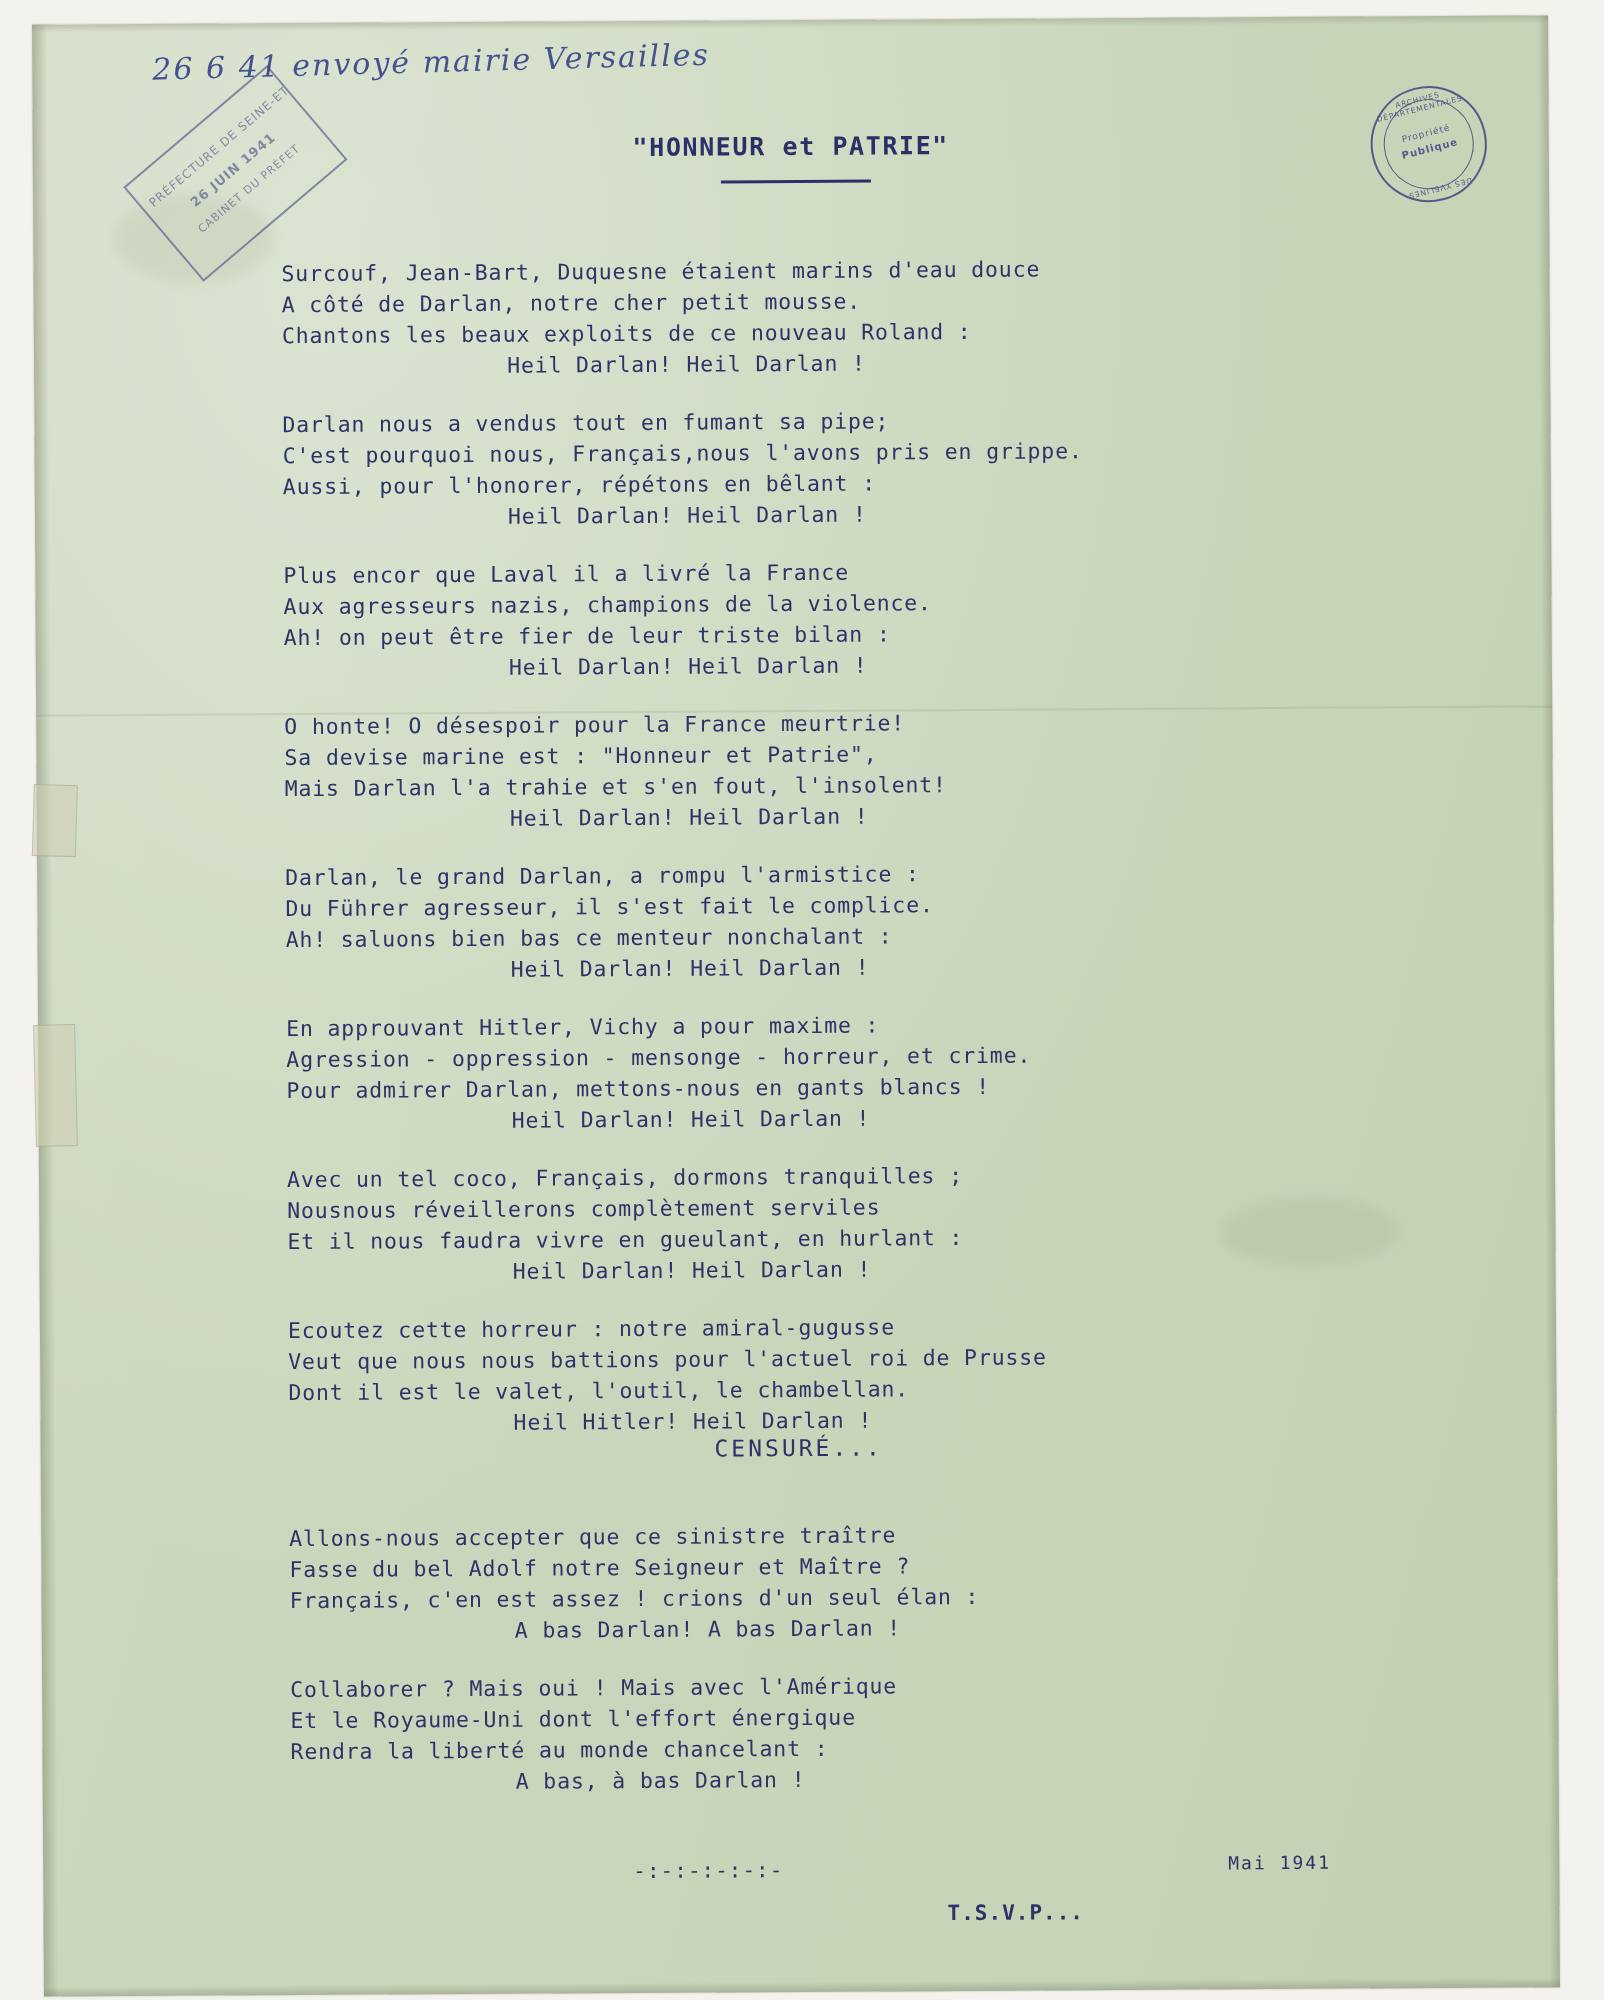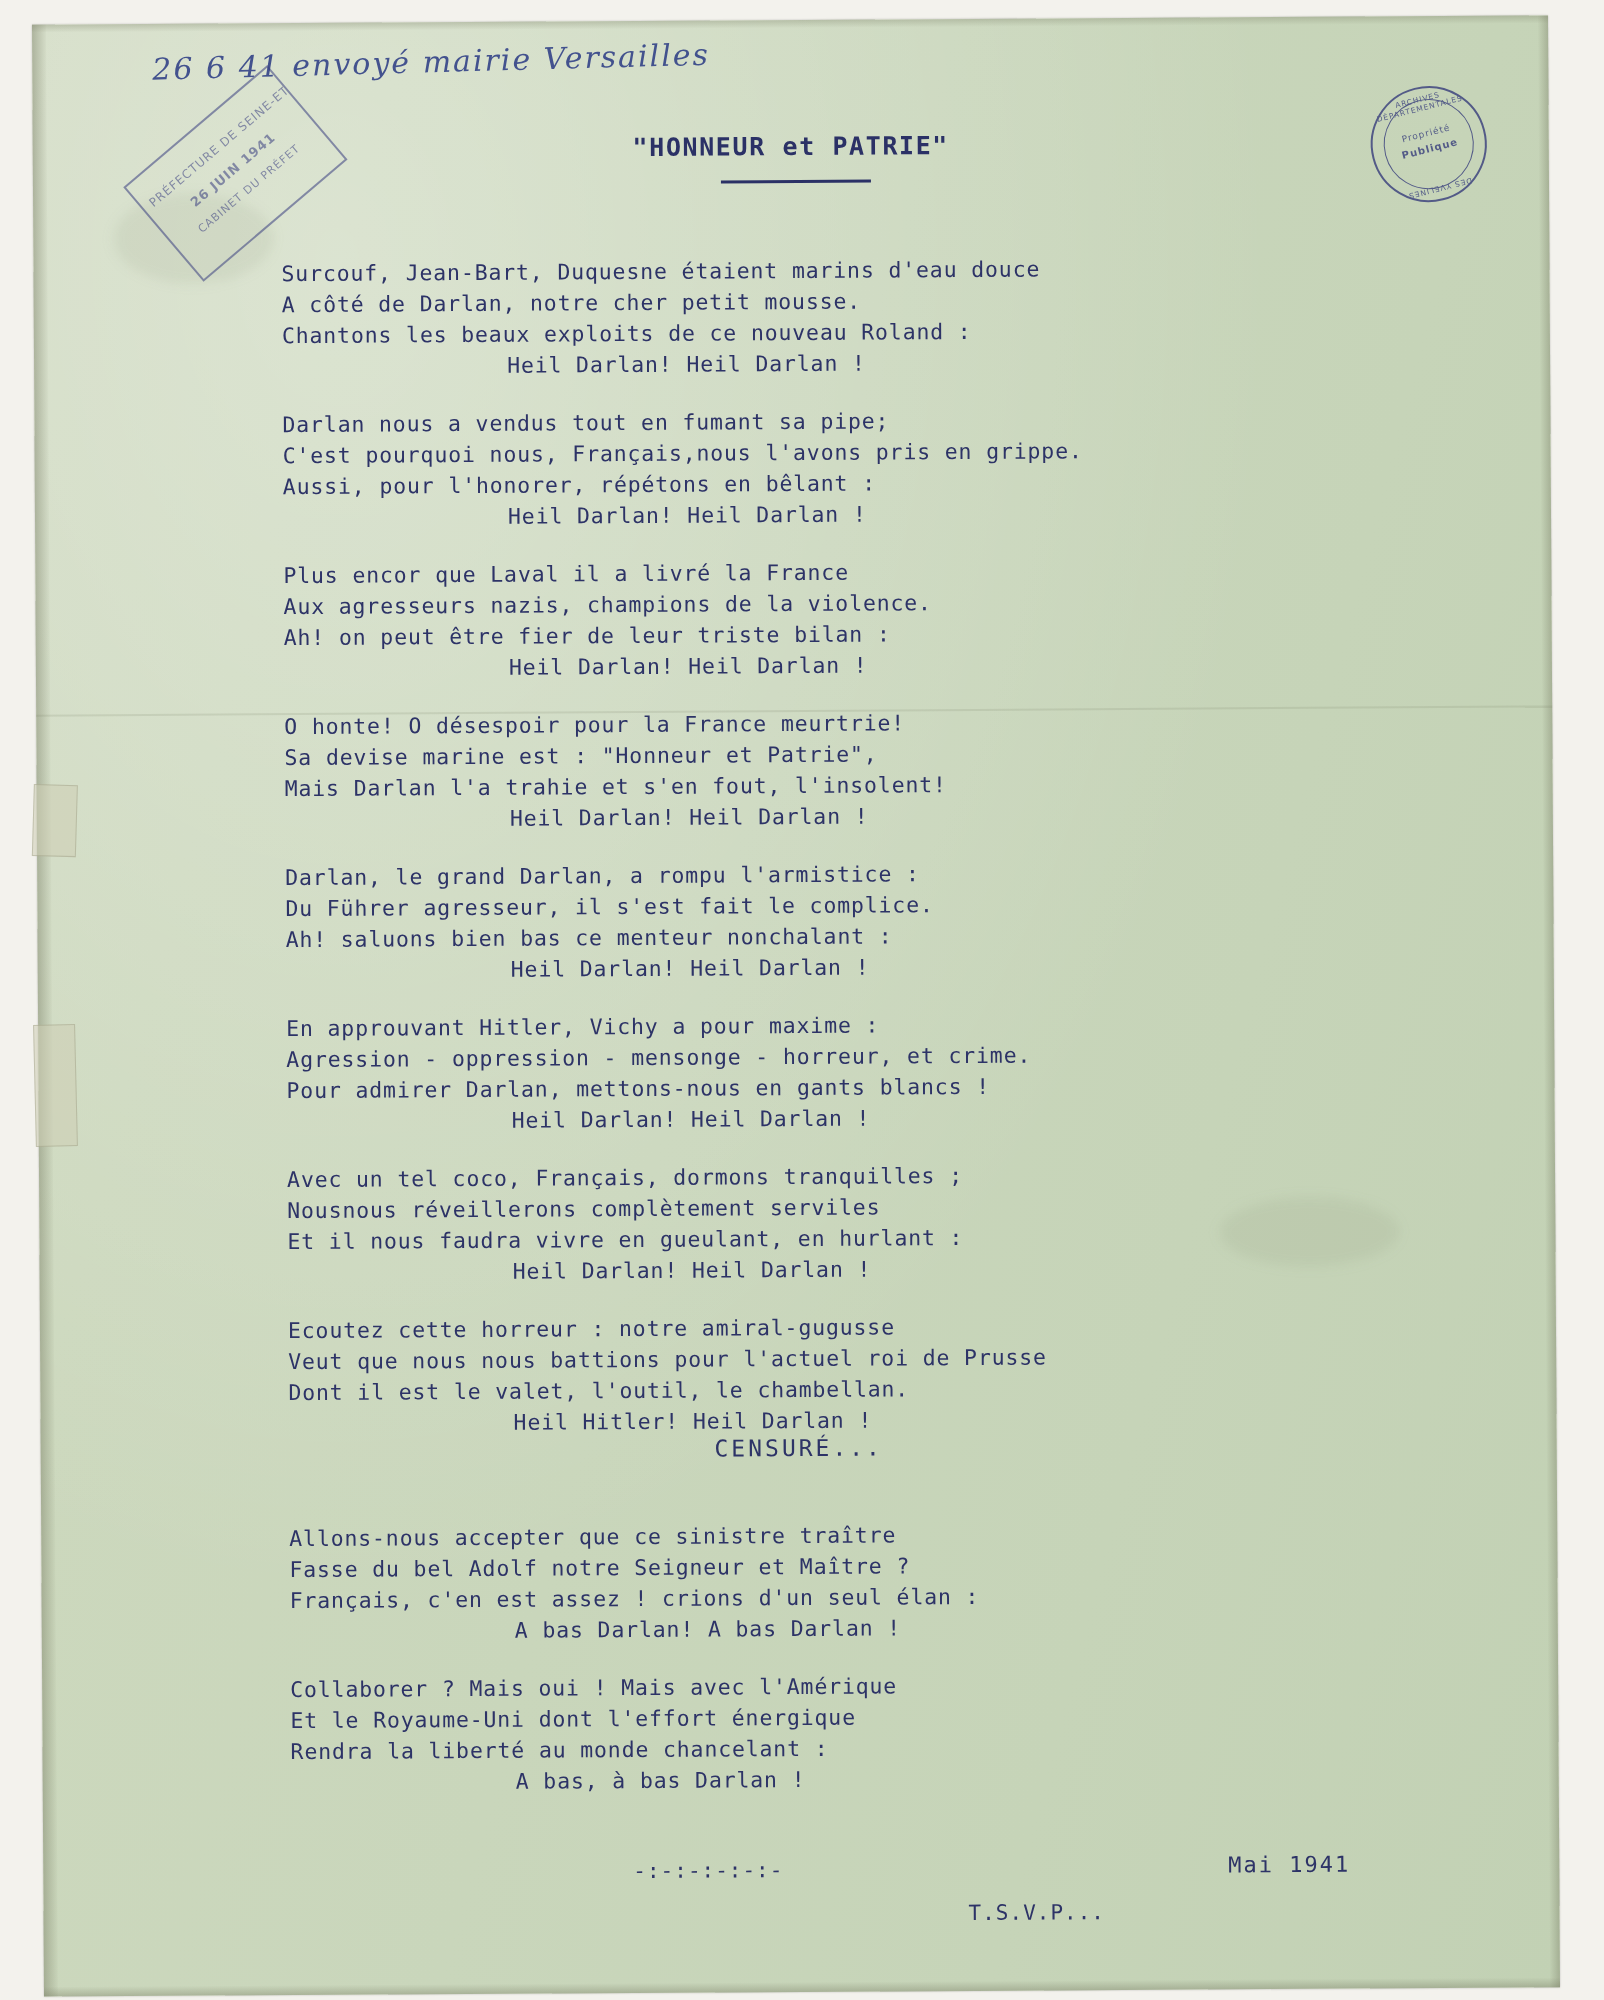--- a/index.html
+++ b/index.html
@@ -141,31 +141,32 @@
     left: 590px;
     top: 1838px;
     font-size: 21px;
     letter-spacing: 1px;
     color: #2d3367;
   }
   .footer-date {
     position: absolute;
     left: 1185px;
     top: 1835px;
-    font-size: 22px;
+    font-size: 18px;
     letter-spacing: 2px;
     color: #2d3367;
   }
   .footer-tsvp {
     position: absolute;
-    left: 925px;
+    left: 904px;
     top: 1882px;
     font-size: 21px;
     letter-spacing: 1px;
     color: #2d3367;
+    font-weight: bold;
   }
 
   
   .handwriting {
     position: absolute;
     left: 120px;
     top: 22px;
     font-family: "DejaVu Serif", serif;
     font-style: italic;
     font-size: 30px;

